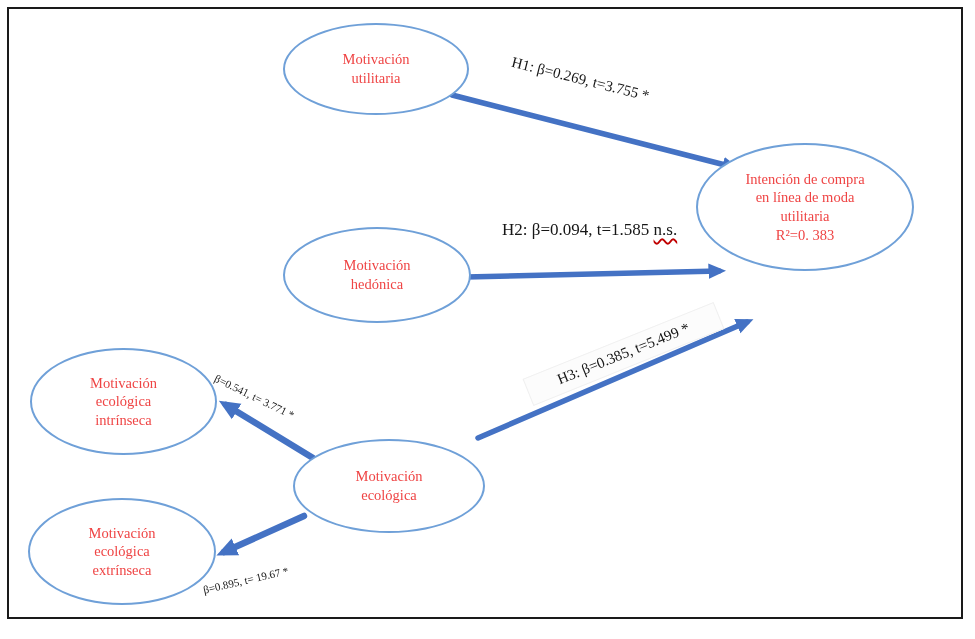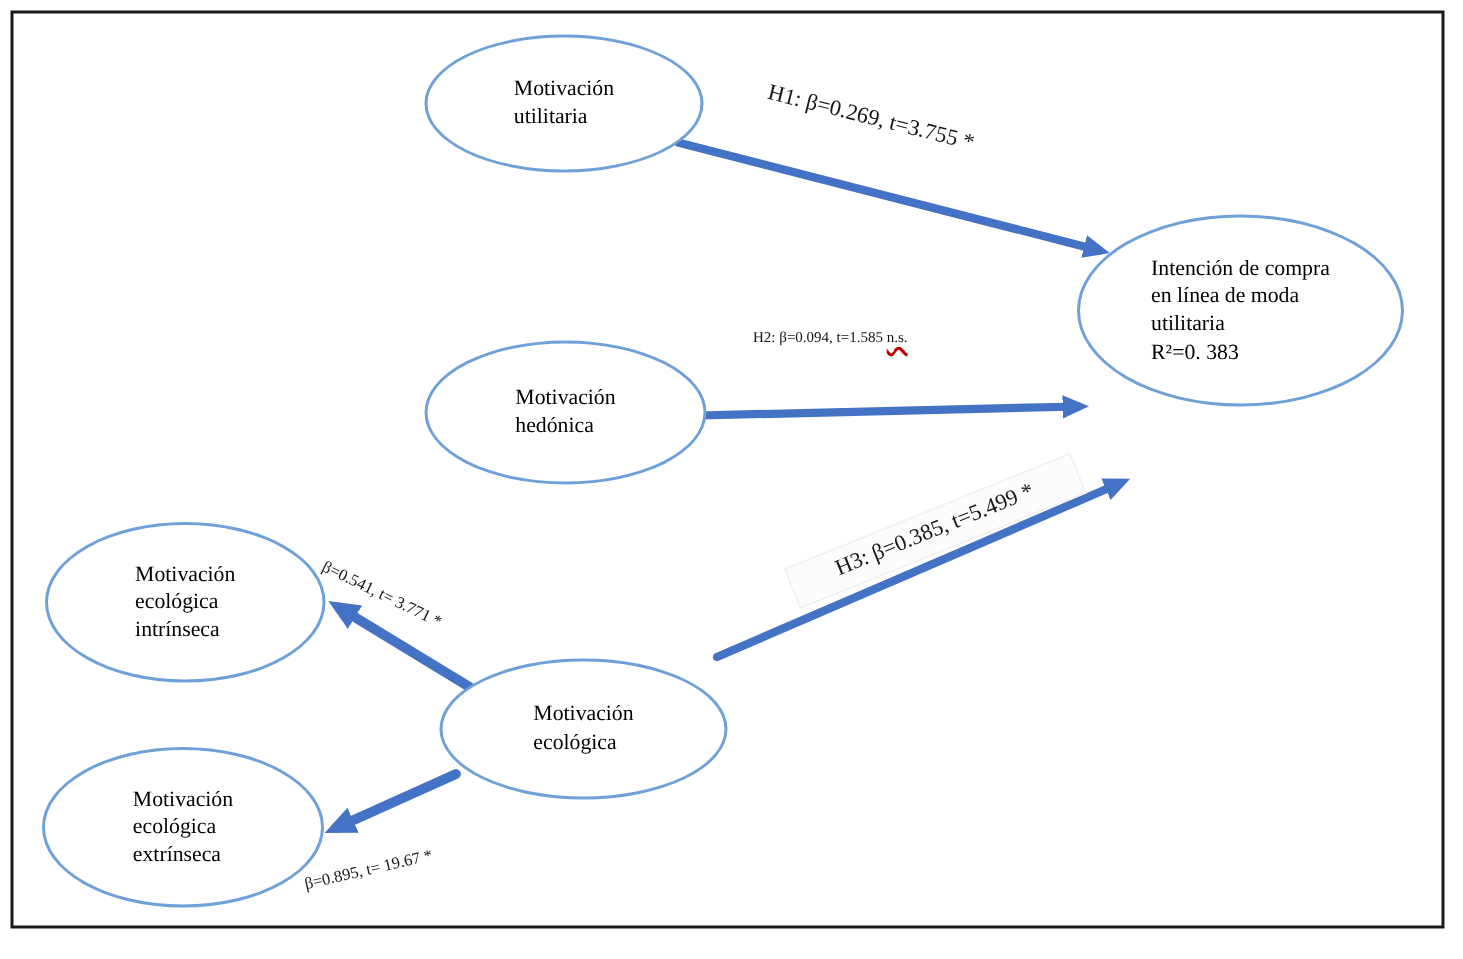--- a/index.html
+++ b/index.html
@@ -9,47 +9,47 @@
   }
   .frame{
     position:absolute;left:7px;top:7px;width:952px;height:608px;
     border:2px solid #1a1a1a;background:#ffffff;
   }
   svg.arrows{position:absolute;left:0;top:0;z-index:2;}
   .node{
     position:absolute;z-index:3;background:#ffffff;
     border:2px solid #6fa0d8;border-radius:50%;
     display:flex;align-items:center;justify-content:center;
-    font-size:14.5px;line-height:1.28;color:#000000;
+    text-align:center;font-size:14.5px;line-height:1.28;color:#ef4444;
   }
   .node span{display:block;}
   .edge-label{
     position:absolute;z-index:4;white-space:nowrap;color:#161616;
     font-family:"Liberation Serif", serif;
   }
   .lbl-h1{left:514px;top:54px;font-size:15px;transform:rotate(14deg);transform-origin:left top;}
-  .lbl-h2{left:502px;top:220px;font-size:10px;}
+  .lbl-h2{left:502px;top:220px;font-size:17px;}
   .lbl-h2 .ns{
     text-decoration:underline;text-decoration-style:wavy;
     text-decoration-color:#c00000;text-underline-offset:3px;text-decoration-thickness:2px;
   }
   .lbl-h3{
     left:528px;top:378px;width:204px;height:27px;
     display:flex;align-items:center;justify-content:center;
     background:#fcfcfc;border:1px solid #f0f0f0;
     font-size:15px;transform:rotate(-22deg);transform-origin:left center;
   }
   .lbl-ext{left:218px;top:372px;font-size:11px;transform:rotate(26deg);transform-origin:left top;}
   .lbl-int{left:202px;top:584px;font-size:11px;transform:rotate(-13deg);transform-origin:left top;}
   .n-utilitaria{left:283px;top:23px;width:182px;height:88px;}
   .n-hedonica{left:283px;top:227px;width:184px;height:92px;}
   .n-extrinseca{left:30px;top:348px;width:183px;height:103px;}
   .n-intrinseca{left:28px;top:498px;width:184px;height:103px;}
   .n-ecologica{left:293px;top:439px;width:188px;height:90px;}
-  .n-intencion{left:718px;top:143px;width:214px;height:124px;}
+  .n-intencion{left:696px;top:143px;width:214px;height:124px;}
 </style>
 </head>
 <body>
 
 <div class="frame"></div>
 
 <svg class="arrows" width="975" height="639" viewBox="0 0 975 639">
   <defs>
     <marker id="ah" viewBox="0 0 10 10" refX="6" refY="5" markerWidth="3.2" markerHeight="3.2" orient="auto-start-reverse">
       <path d="M0,0.6 L10,5 L0,9.4 z" fill="#4472c4"></path>

